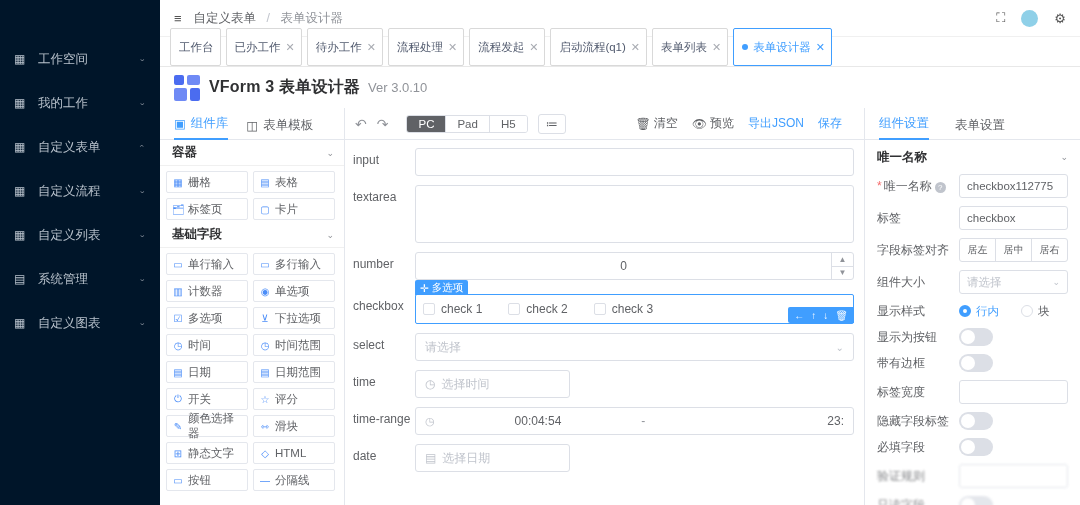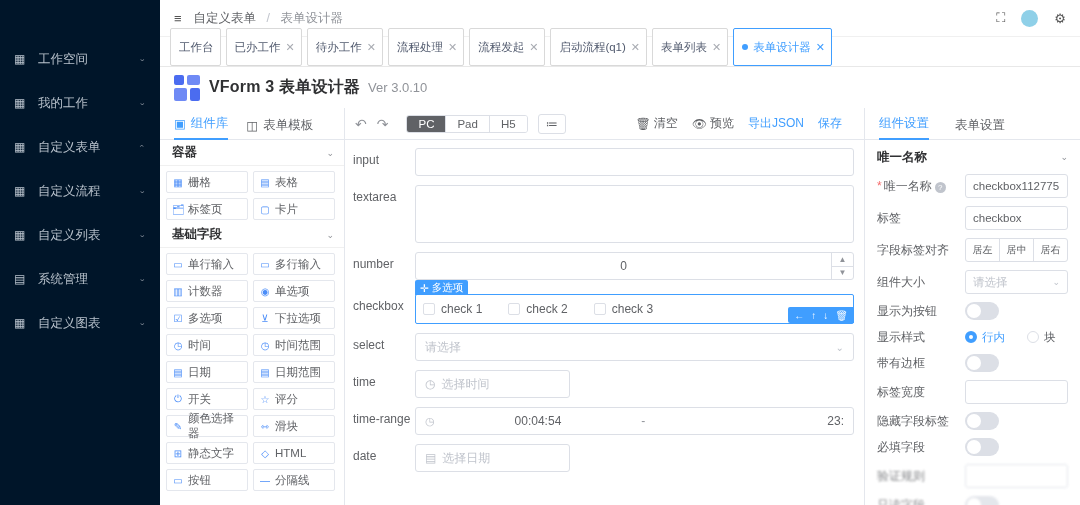--- a/index.html
+++ b/index.html
@@ -146,21 +146,21 @@
   .timerange { display:flex; align-items:center; height:28px; border:1px solid #dcdfe6; border-radius:3px; padding:0 9px; font-size:12px; color:#606266; gap:8px;}
   .timerange .clk { color:#c0c4cc; font-size:11px; }
   .timerange .t1 { flex:1; text-align:center; }
   .timerange .dash { color:#909399; }
   .timerange .t2 { flex:1; text-align:right; }
 
   
   .rpanel { width:216px; border-left:1px solid #e4e7ed; background:#fff; flex:0 0 216px; overflow:hidden; padding-top:4px;}
   .rp-sec { height:26px; display:flex; align-items:center; justify-content:space-between; padding:0 12px; font-weight:bold; font-size:12.5px; color:#303133; }
   .rp-sec .car { font-size:9px; font-weight:normal; color:#909399; }
-  .rrow { display:flex; align-items:center; padding:4px 12px; gap:6px; min-height:26px;}
+  .rrow { display:flex; align-items:center; padding:4px 12px; min-height:26px;}
   .rlab { width:82px; flex:0 0 82px; font-size:12px; color:#606266; white-space:nowrap; overflow:hidden;}
   .rlab .req { color:#f56c6c; margin-right:2px; }
   .rlab .qm { display:inline-block; width:11px; height:11px; border-radius:50%; background:#c0c4cc; color:#fff; font-size:8px; text-align:center; line-height:11px; margin-left:3px;}
   .rinp { flex:1; height:24px; border:1px solid #dcdfe6; border-radius:3px; background:#fff; display:flex; align-items:center; padding:0 7px; font-size:11.5px; color:#606266;}
   .rinp.ph { color:#c0c4cc; }
   .rinp .car { margin-left:auto; font-size:9px; color:#c0c4cc; }
   .rseg { flex:1; display:flex; border:1px solid #dcdfe6; border-radius:3px; overflow:hidden; height:24px;}
   .rseg div { flex:1; display:flex; align-items:center; justify-content:center; font-size:10px; color:#606266; border-right:1px solid #dcdfe6;}
   .rseg div:last-child { border-right:none; }
   .rradios { flex:1; display:flex; align-items:center; gap:22px; }
@@ -557,39 +557,39 @@
 
         <div class="rrow">
           <span class="rlab">组件大小</span>
           <span class="rinp ph">
             <span>请选择</span>
             <span class="car">⌄</span>
           </span>
         </div>
 
         <div class="rrow">
-          <span class="rlab">显示为按钮</span>
-          <span class="sw"></span>
-        </div>
-
-        <div class="rrow">
           <span class="rlab">显示样式</span>
           <span class="rradios">
             <span class="rradio on">
                 <span class="d"></span>
                 <span>行内</span>
               </span>
             <span class="rradio">
                 <span class="d"></span>
                 <span>块</span>
               </span>
           </span>
         </div>
 
         <div class="rrow">
+          <span class="rlab">显示为按钮</span>
+          <span class="sw"></span>
+        </div>
+
+        <div class="rrow">
           <span class="rlab">带有边框</span>
           <span class="sw"></span>
         </div>
 
         <div class="rrow">
           <span class="rlab">标签宽度</span>
           <span class="rinp"></span>
         </div>
 
         <div class="rrow">

